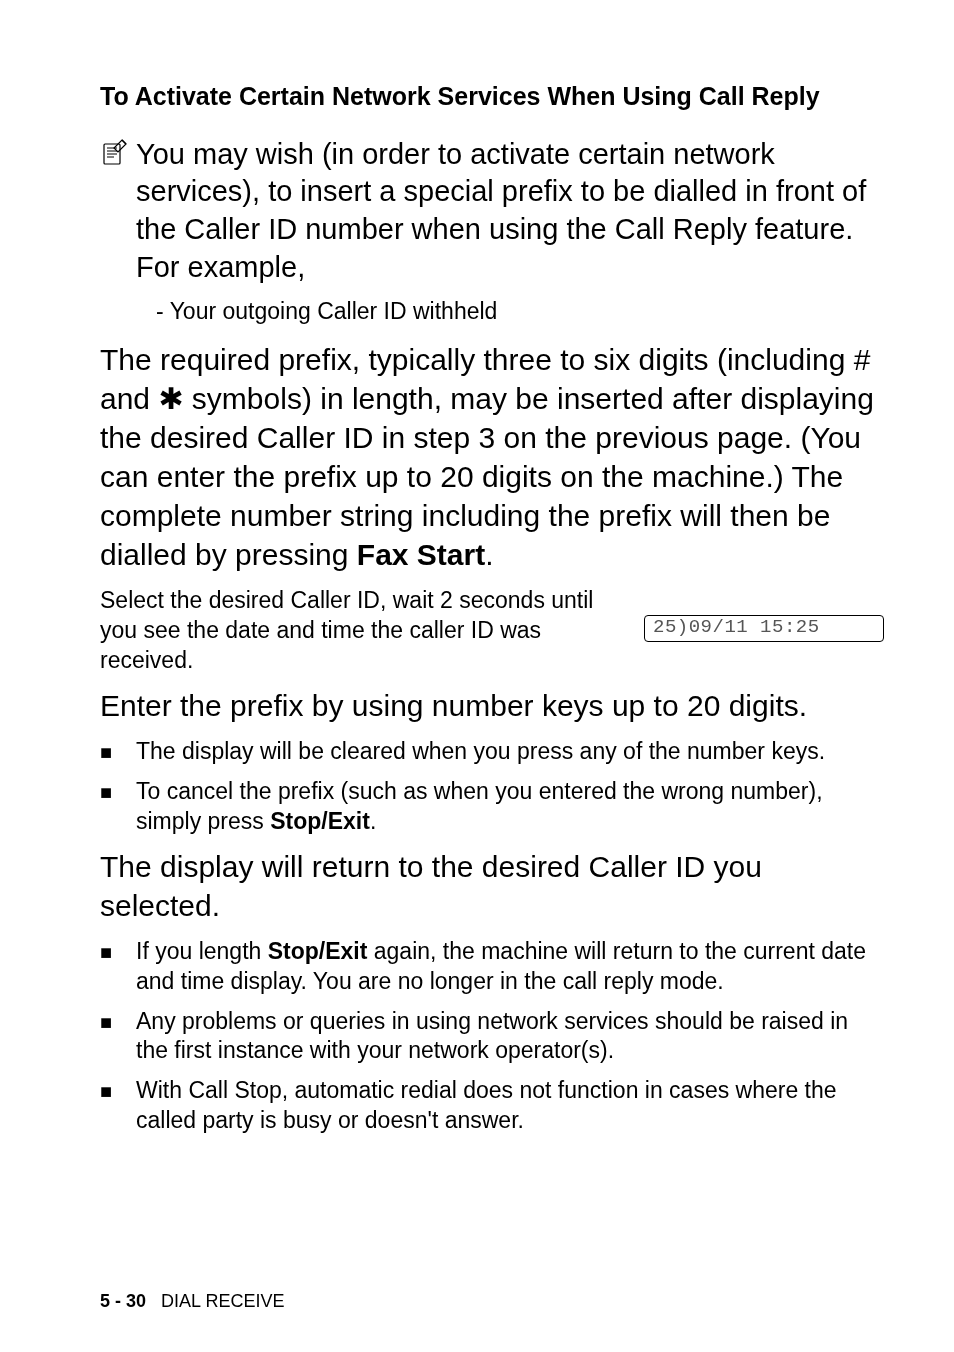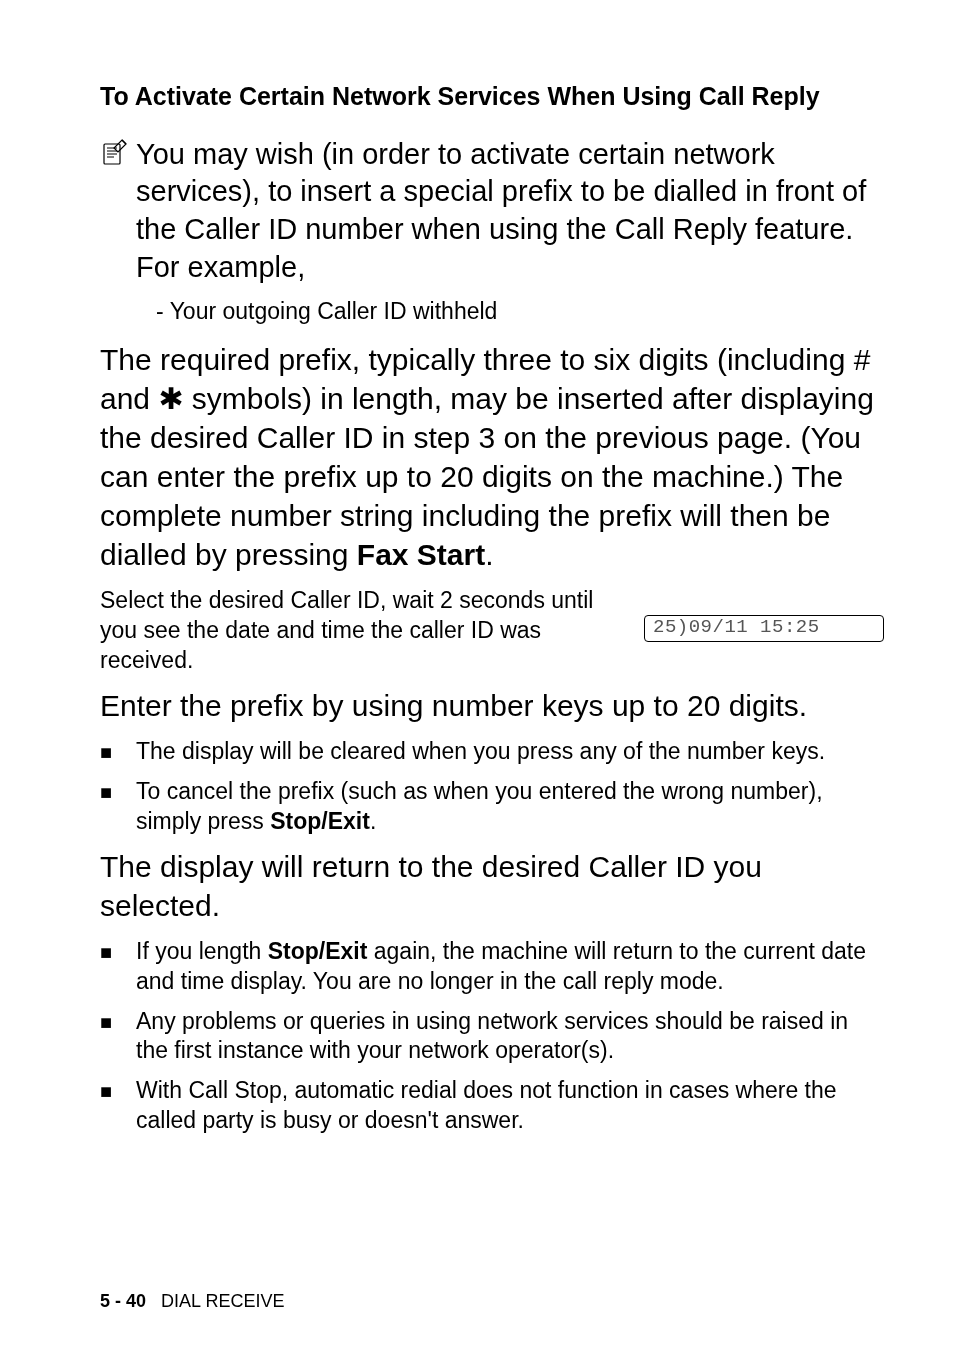--- a/index.html
+++ b/index.html
@@ -169,14 +169,14 @@
     <span class="bullet-marker">■</span>
     <span class="bullet-text">Any problems or queries in using network services should be raised in the first instance with your network operator(s).</span>
   </li>
   <li class="bullet-item">
     <span class="bullet-marker">■</span>
     <span class="bullet-text">With Call Stop, automatic redial does not function in cases where the called party is busy or doesn't answer.</span>
   </li>
 </ul>
 
 <div class="footer">
-  <span class="footer-page">5 - 40</span>&nbsp;&nbsp;&nbsp;<span>DIAL RECEIVE</span>
+  <span class="footer-page">5 - 30</span>&nbsp;&nbsp;&nbsp;<span>DIAL RECEIVE</span>
 </div>
 
 </body></html>

